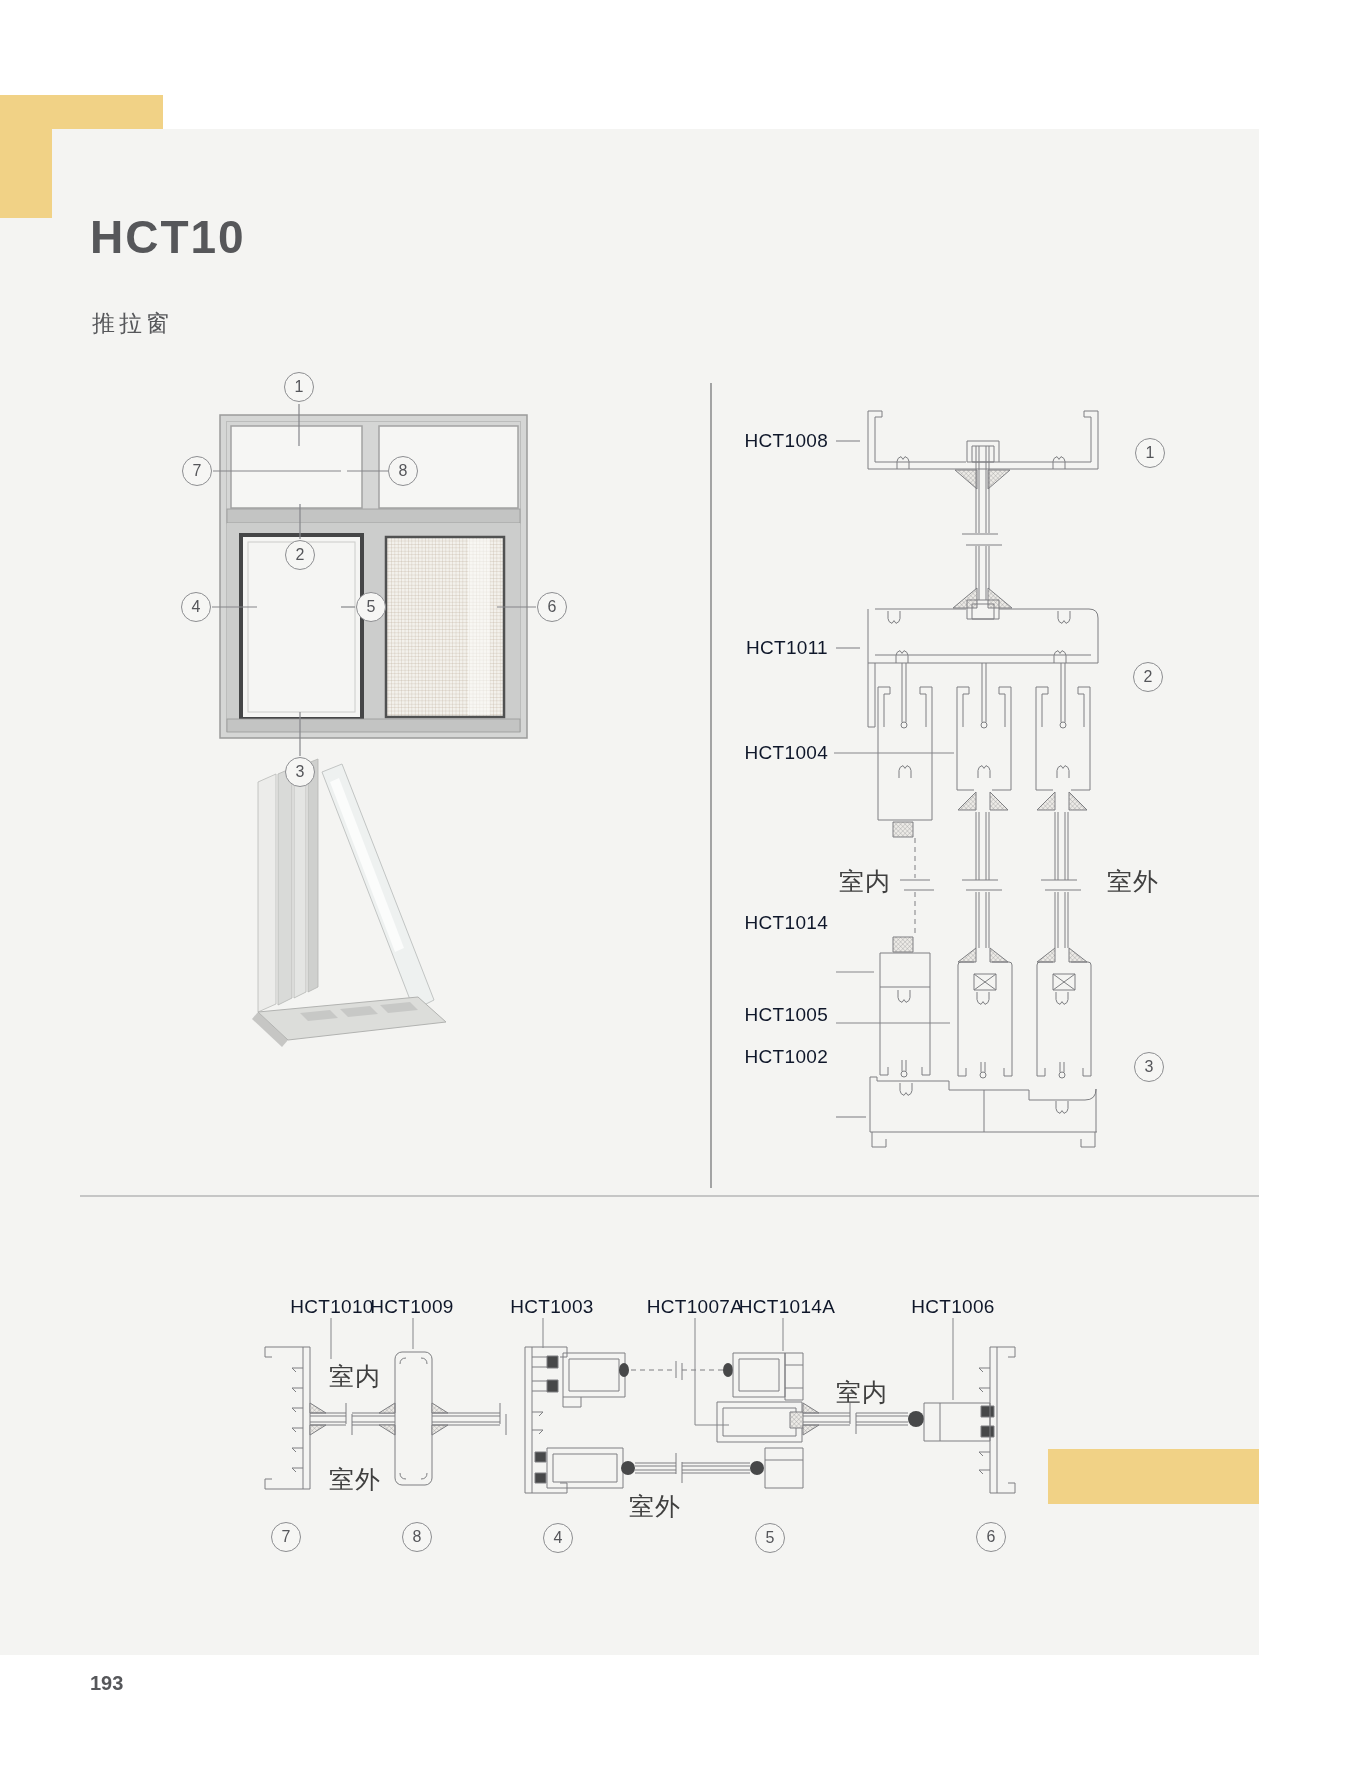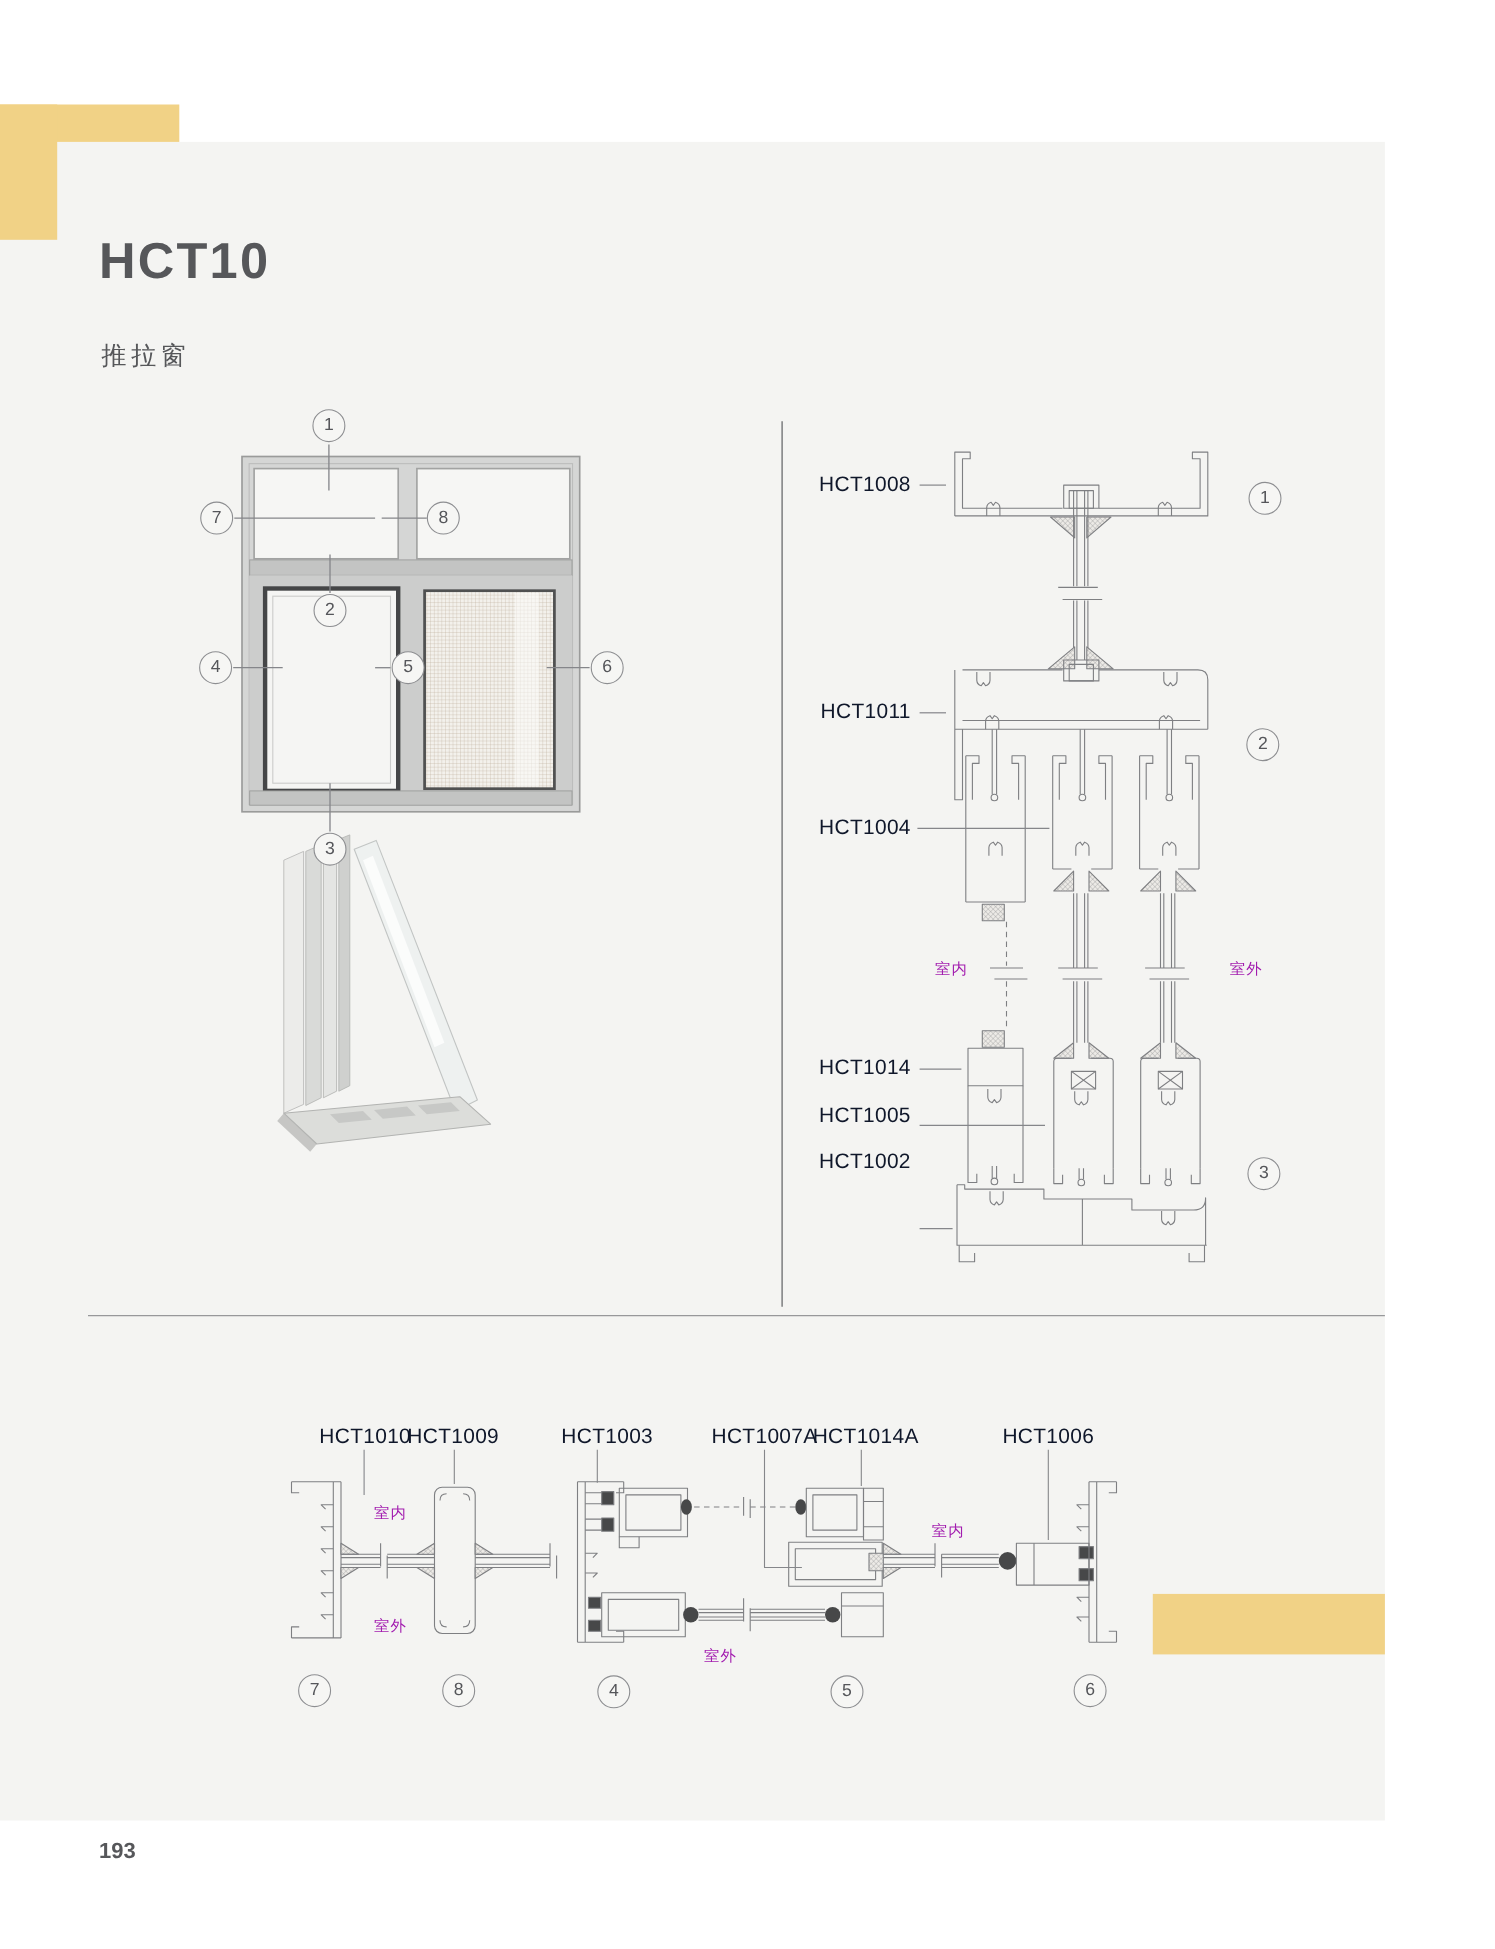--- a/index.html
+++ b/index.html
@@ -16,21 +16,21 @@
   .subtitle{position:absolute;left:92px;top:280px;font-size:23px;letter-spacing:4px;color:#56575a;margin-top:28px;}
   .pagenum{position:absolute;left:90px;top:1672px;font-size:20px;font-weight:700;color:#56575a;}
   svg.draw{position:absolute;left:0;top:0;}
   .callout{position:absolute;width:30px;height:30px;border-radius:50%;
            border:1.5px solid #8d8e91;background:#f6f6f4;color:#55565a;
            font-size:16px;display:flex;align-items:center;justify-content:center;
            transform:translate(-50%,-50%);box-sizing:border-box;}
   .plabel{position:absolute;color:#0f172a;font-size:19px;letter-spacing:0.3px;white-space:nowrap;}
   .plabel.r{width:120px;text-align:right;left:708px;}
   .plabel.c{transform:translateX(-50%);}
-  .room{position:absolute;color:#a21caf;font-size:14px;letter-spacing:1px;white-space:nowrap;
+  .room{position:absolute;color:#404040;font-size:25px;letter-spacing:1px;white-space:nowrap;
         transform:translate(-50%,-50%);}
 </style>
 </head>
 <body>
 
 <div class="page">
   <div class="panel"></div>
   <div class="yellow y-top-h"></div>
   <div class="yellow y-top-v"></div>
   <div class="yellow y-bot-v"></div>
@@ -246,21 +246,21 @@
       <rect x="981" y="1426" width="13" height="11" fill="#474849"></rect>
       <path d="M990,1347 H1015 M1015,1347 V1357 H1008 M990,1347 V1493 M997,1347 V1493 M990,1493 H1015 M1015,1493 V1483 H1008"></path>
       <path d="M990,1368 h-11 l4,4 M990,1388 h-11 l4,4 M990,1452 h-11 l4,4 M990,1470 h-11 l4,4"></path>
       <path d="M953,1318 V1400" stroke="#85868a"></path>
     </g>
   </svg>
 
   <div class="plabel r" style="top:430px">HCT1008</div>
   <div class="plabel r" style="top:637px">HCT1011</div>
   <div class="plabel r" style="top:742px">HCT1004</div>
-  <div class="plabel r" style="top:960px">HCT1014</div>
+  <div class="plabel r" style="top:912px">HCT1014</div>
   <div class="plabel r" style="top:1004px">HCT1005</div>
   <div class="plabel r" style="top:1046px">HCT1002</div>
   <div class="plabel c" style="left:332px;top:1296px">HCT1010</div>
   <div class="plabel c" style="left:412px;top:1296px">HCT1009</div>
   <div class="plabel c" style="left:552px;top:1296px">HCT1003</div>
   <div class="plabel c" style="left:695px;top:1296px">HCT1007A</div>
   <div class="plabel c" style="left:787px;top:1296px">HCT1014A</div>
   <div class="plabel c" style="left:953px;top:1296px">HCT1006</div>
 
   <div class="room" style="left:865px;top:881px">室内</div>

